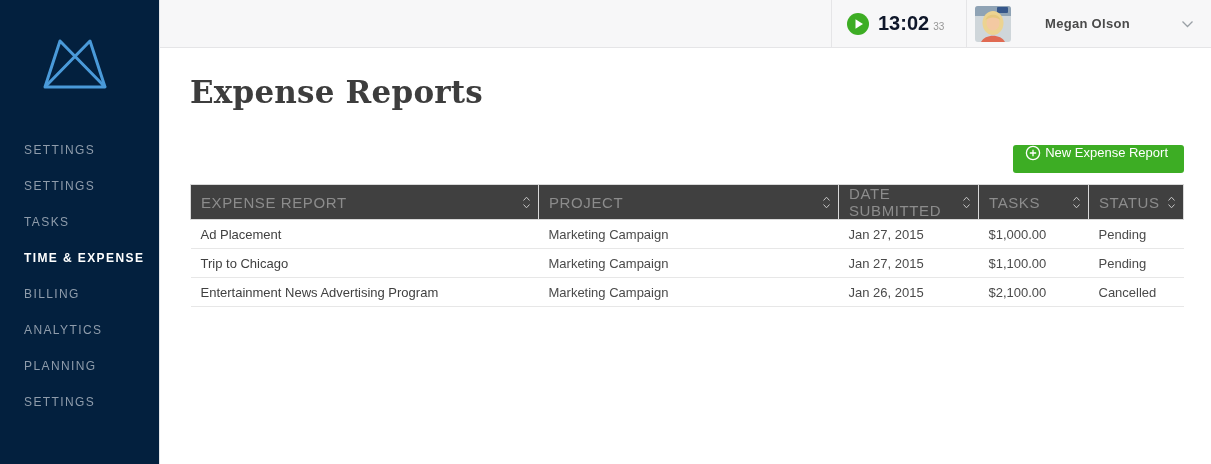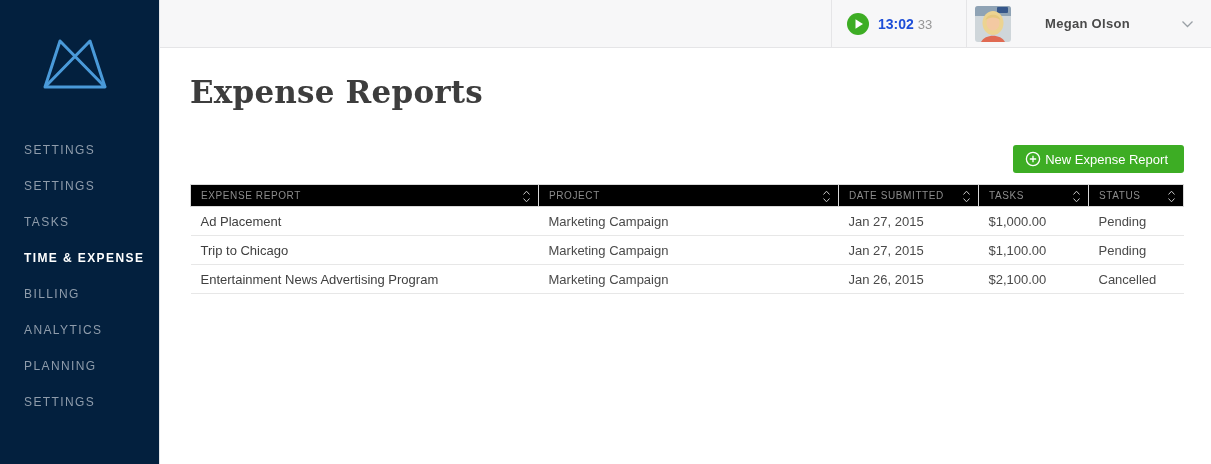--- a/index.html
+++ b/index.html
@@ -16,41 +16,41 @@
 
   
   .main { flex:1; display:flex; flex-direction:column; border-left:1px solid #e3e5e9; }
 
   
   .topbar { height:48px; background:#f7f7f8; border-bottom:1px solid #e5e5e7;
     display:flex; justify-content:flex-end; align-items:stretch; flex-shrink:0; }
   .timer { width:135px; border-left:1px solid #e5e5e7; display:flex; align-items:center;
     padding-left:15px; cursor:pointer; }
   .t-group { display:flex; align-items:baseline; margin-left:9px; }
-  .t-time { font-size:14px; font-weight:bold; color:#1d4ed8; }
-  .t-secs { font-size:13px; color:#969696; margin-left:4px; }
+  .t-time { font-size:20px; font-weight:bold; color:#0f172a; }
+  .t-secs { font-size:10px; color:#969696; margin-left:4px; }
   .user { width:246px; border-left:1px solid #e5e5e7; display:flex; align-items:center;
     padding:0 18px 0 8px; cursor:pointer; }
   .avatar { width:36px; height:36px; border-radius:3px; overflow:hidden; display:block; flex-shrink:0; }
   .uname { margin-left:10px; font-size:13px; font-weight:bold; color:#4a4a4a; letter-spacing:.3px;padding-left:24px; }
   .chev { margin-left:auto; display:block; }
 
   
   .content { padding:24px 28px 0 30px; flex:1; background:#fff; }
   h1.page-title { font-family:"DejaVu Serif","Liberation Serif",serif; font-size:31px;
     line-height:40px; font-weight:600; color:#3d3d3d; letter-spacing:.2px; }
   .actions { display:flex; justify-content:flex-end; margin-top:33px; }
-  .btn-new { display:flex; align-items:center; gap:4px; height:28px; padding:0 16px 0 12px;
+  .btn-new { display:flex; align-items:flex-start; gap:4px; height:28px; padding:0 16px 0 12px;
     background:#3dad24; color:#fff; border:none; border-radius:3px; font-size:13px;
     font-family:"Liberation Sans", sans-serif; cursor:pointer; }
 
   
   table.report-table { margin-top:11px; width:993px; border-collapse:collapse; table-layout:fixed; }
-  thead th { background:#000000; border:1px solid #d9d9d9; height:22px; text-align:left;
-    font-size:10px; font-weight:normal; color:#8c8c8c; letter-spacing:.6px;
+  thead th { background:#404040; border:1px solid #d9d9d9; height:22px; text-align:left;
+    font-size:15px; font-weight:normal; color:#8c8c8c; letter-spacing:.6px;
     padding:0 20px 0 10px; position:relative; cursor:pointer; }
   thead th .sort-icon { position:absolute; right:7px; top:50%; margin-top:-6px; }
   tbody td { height:29px; border-bottom:1px solid #e7e7e7; font-size:13px; color:#4a4a4a;
     padding:0 10px; white-space:nowrap; overflow:hidden; }
   tbody a.link { color:#404040; text-decoration:none; cursor:pointer; }
 </style>
 </head>
 <body>
 
 <div class="app">

